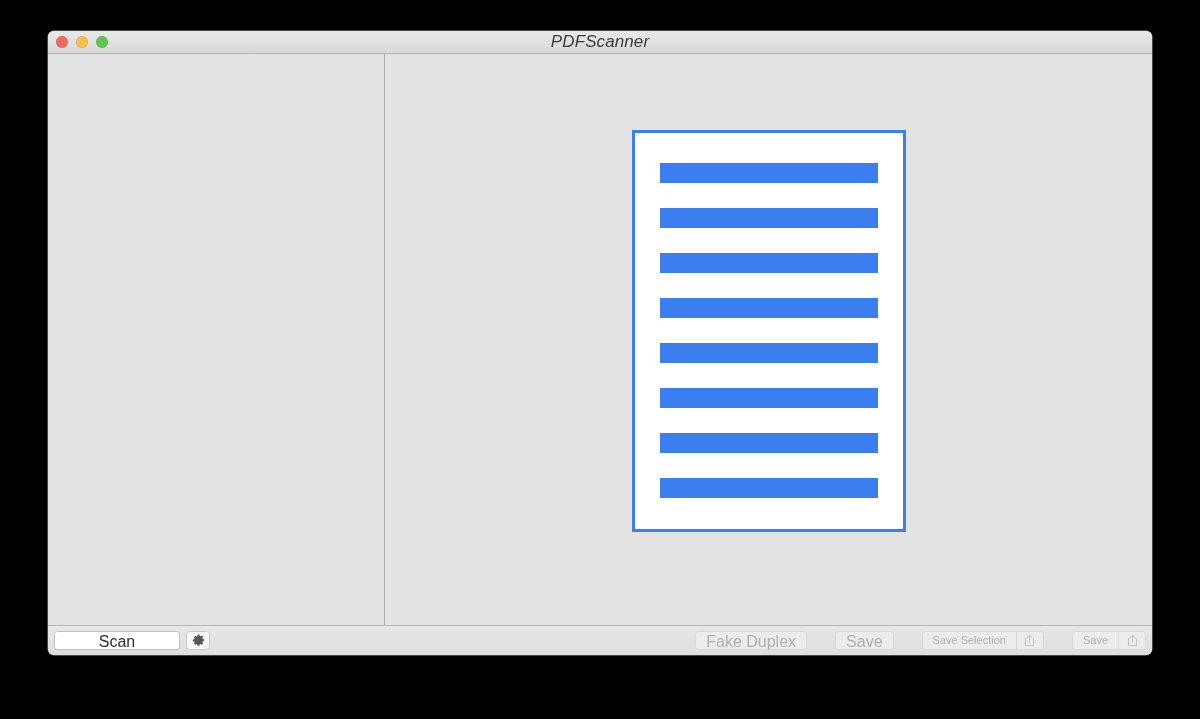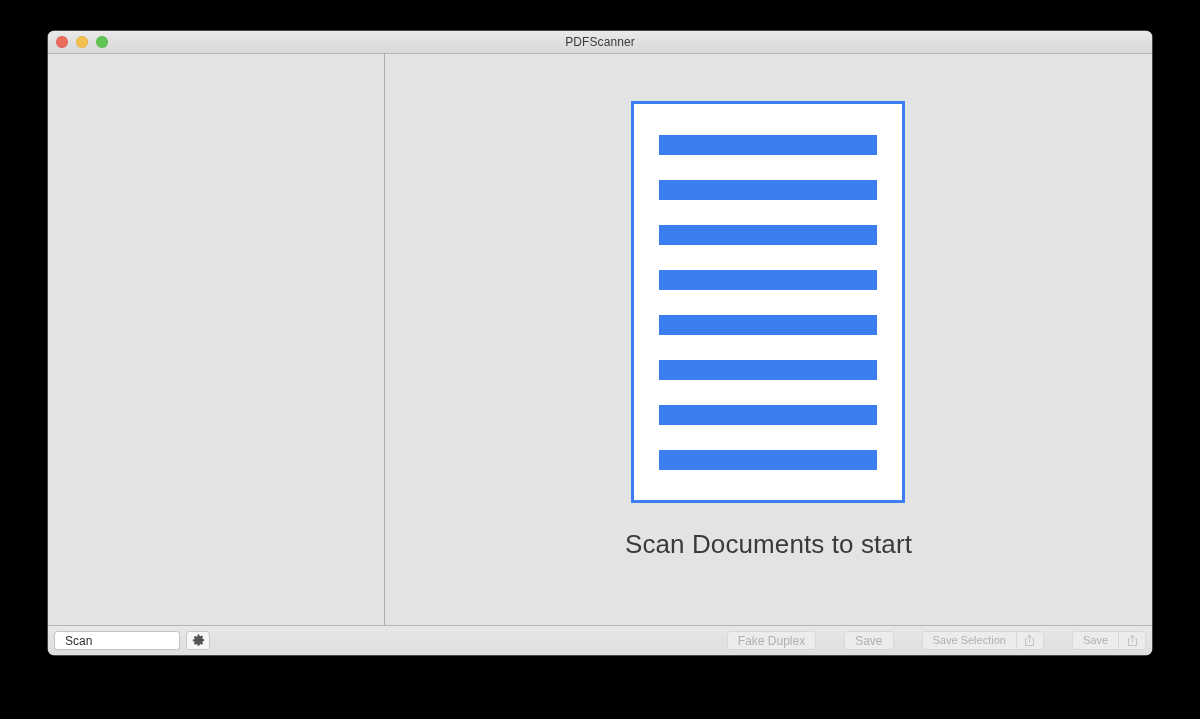--- a/index.html
+++ b/index.html
@@ -58,24 +58,25 @@
     width: 12px;
     height: 12px;
     border-radius: 50%;
     display: block;
   }
   .light.close  { background: #ec6a5e; box-shadow: inset 0 0 0 0.5px rgba(0,0,0,0.12); }
   .light.min    { background: #f4bf4f; box-shadow: inset 0 0 0 0.5px rgba(0,0,0,0.12); }
   .light.zoom   { background: #61c555; box-shadow: inset 0 0 0 0.5px rgba(0,0,0,0.12); }
 
   .window-title {
-    font-size: 12px;
+    font-size: 17px;
     color: #3b3b3b;
     letter-spacing: 0.1px;
     user-select: none;
+    font-style: italic;
   }
 
   
   .window-body {
     flex: 1 1 auto;
     display: flex;
     background: #e3e3e3;
     min-height: 0;
   }
 
@@ -152,29 +153,29 @@
   .bar-spacer { flex: 1 1 auto; }
   .bar-right {
     display: flex;
     align-items: center;
     gap: 28px;
   }
 
   
   .btn {
     font-family: "Liberation Sans", sans-serif;
-    font-size: 12px;
+    font-size: 16px;
     height: 19px;
     line-height: 19px;
     border-radius: 3.5px;
     box-sizing: border-box;
     padding: 0 10px;
     user-select: none;
     white-space: nowrap;
-    text-align: left;
+    text-align: center;
   }
 
   .btn-scan {
     width: 126px;
     background: #ffffff;
     border: 1px solid #c2c2c2;
     color: #2d2d2d;
     box-shadow: 0 0.5px 0 rgba(0,0,0,0.05);
   }
 
@@ -256,21 +257,20 @@
             <div class="doc-line"></div>
             <div class="doc-line"></div>
             <div class="doc-line"></div>
             <div class="doc-line"></div>
             <div class="doc-line"></div>
             <div class="doc-line"></div>
             <div class="doc-line"></div>
             <div class="doc-line"></div>
           </div>
 
-          <div class="placeholder-text">Scan Documents to start</div>
         </div>
       </div>
     </div>
 
     <div class="bottombar">
 
       <div class="bar-left">
         <div class="btn btn-scan">Scan</div>
 
         <div class="btn-gear">

